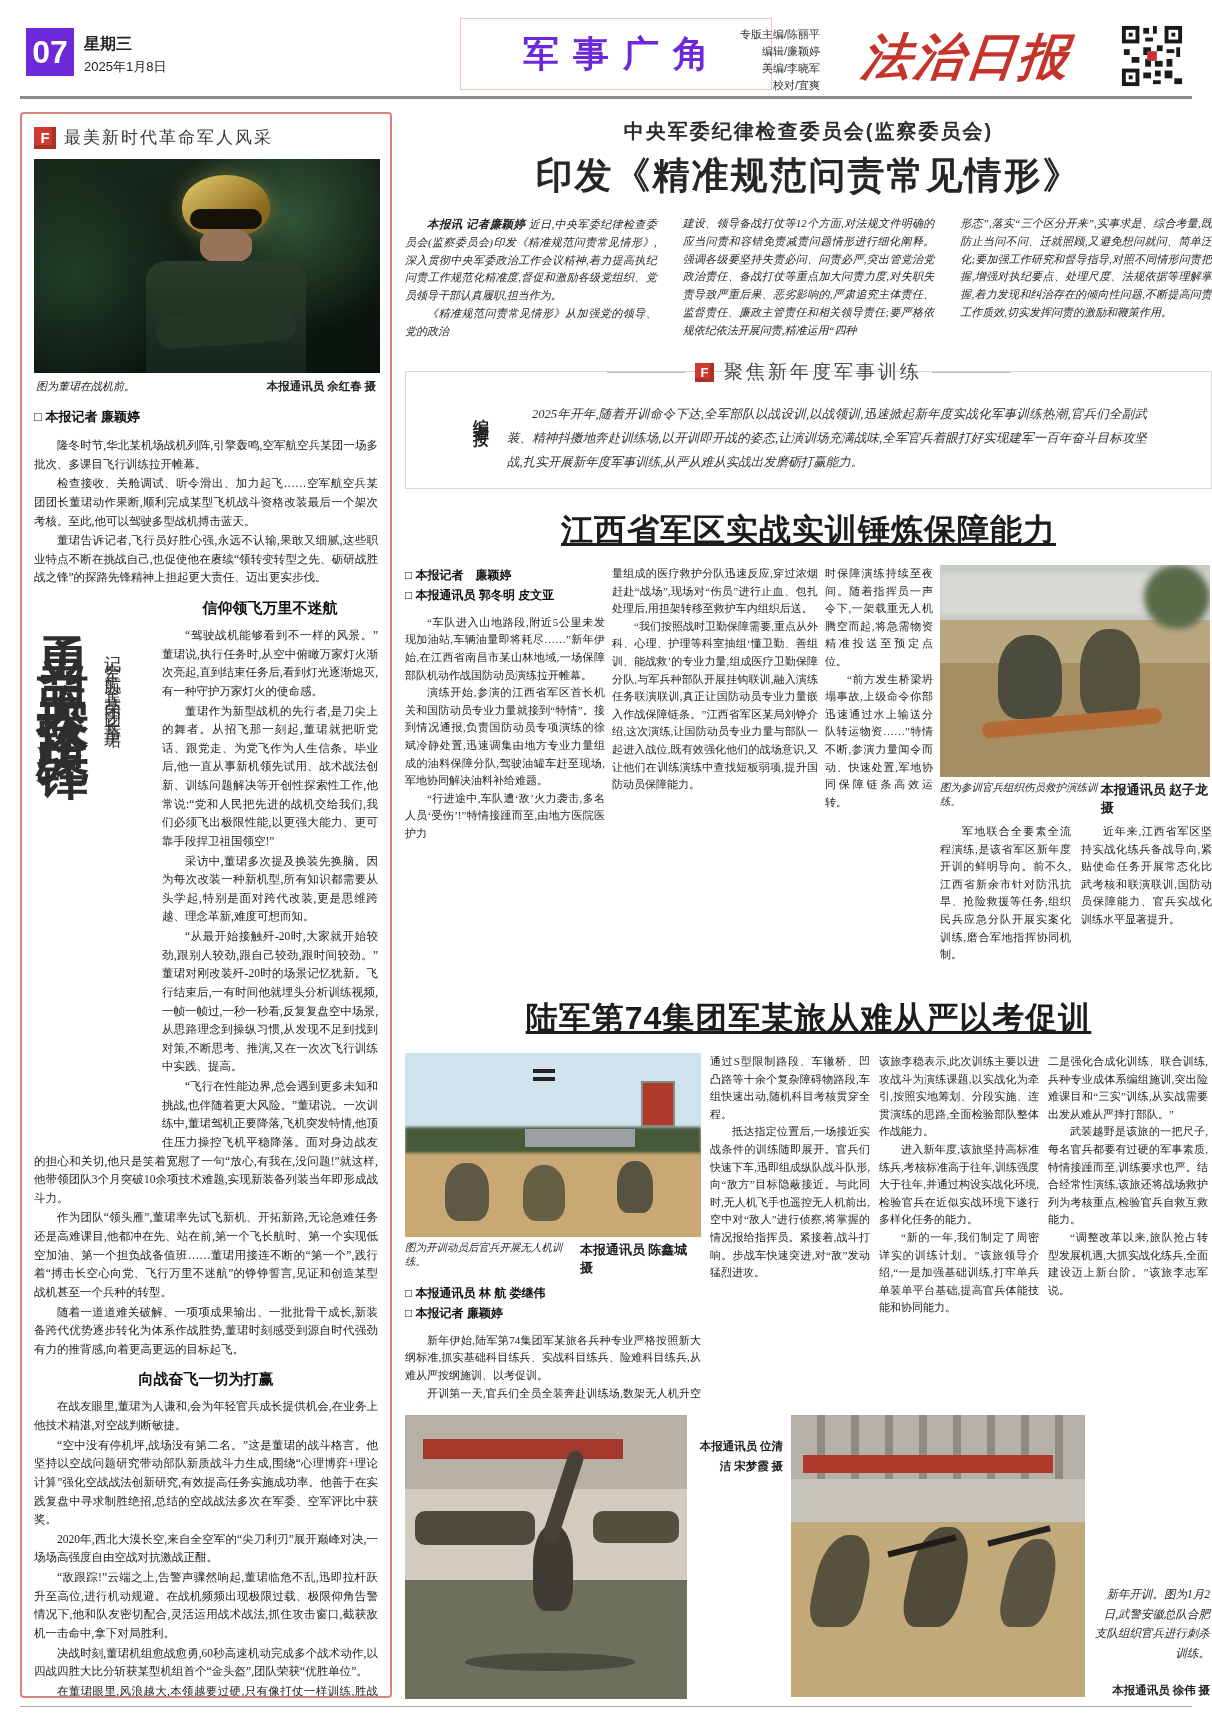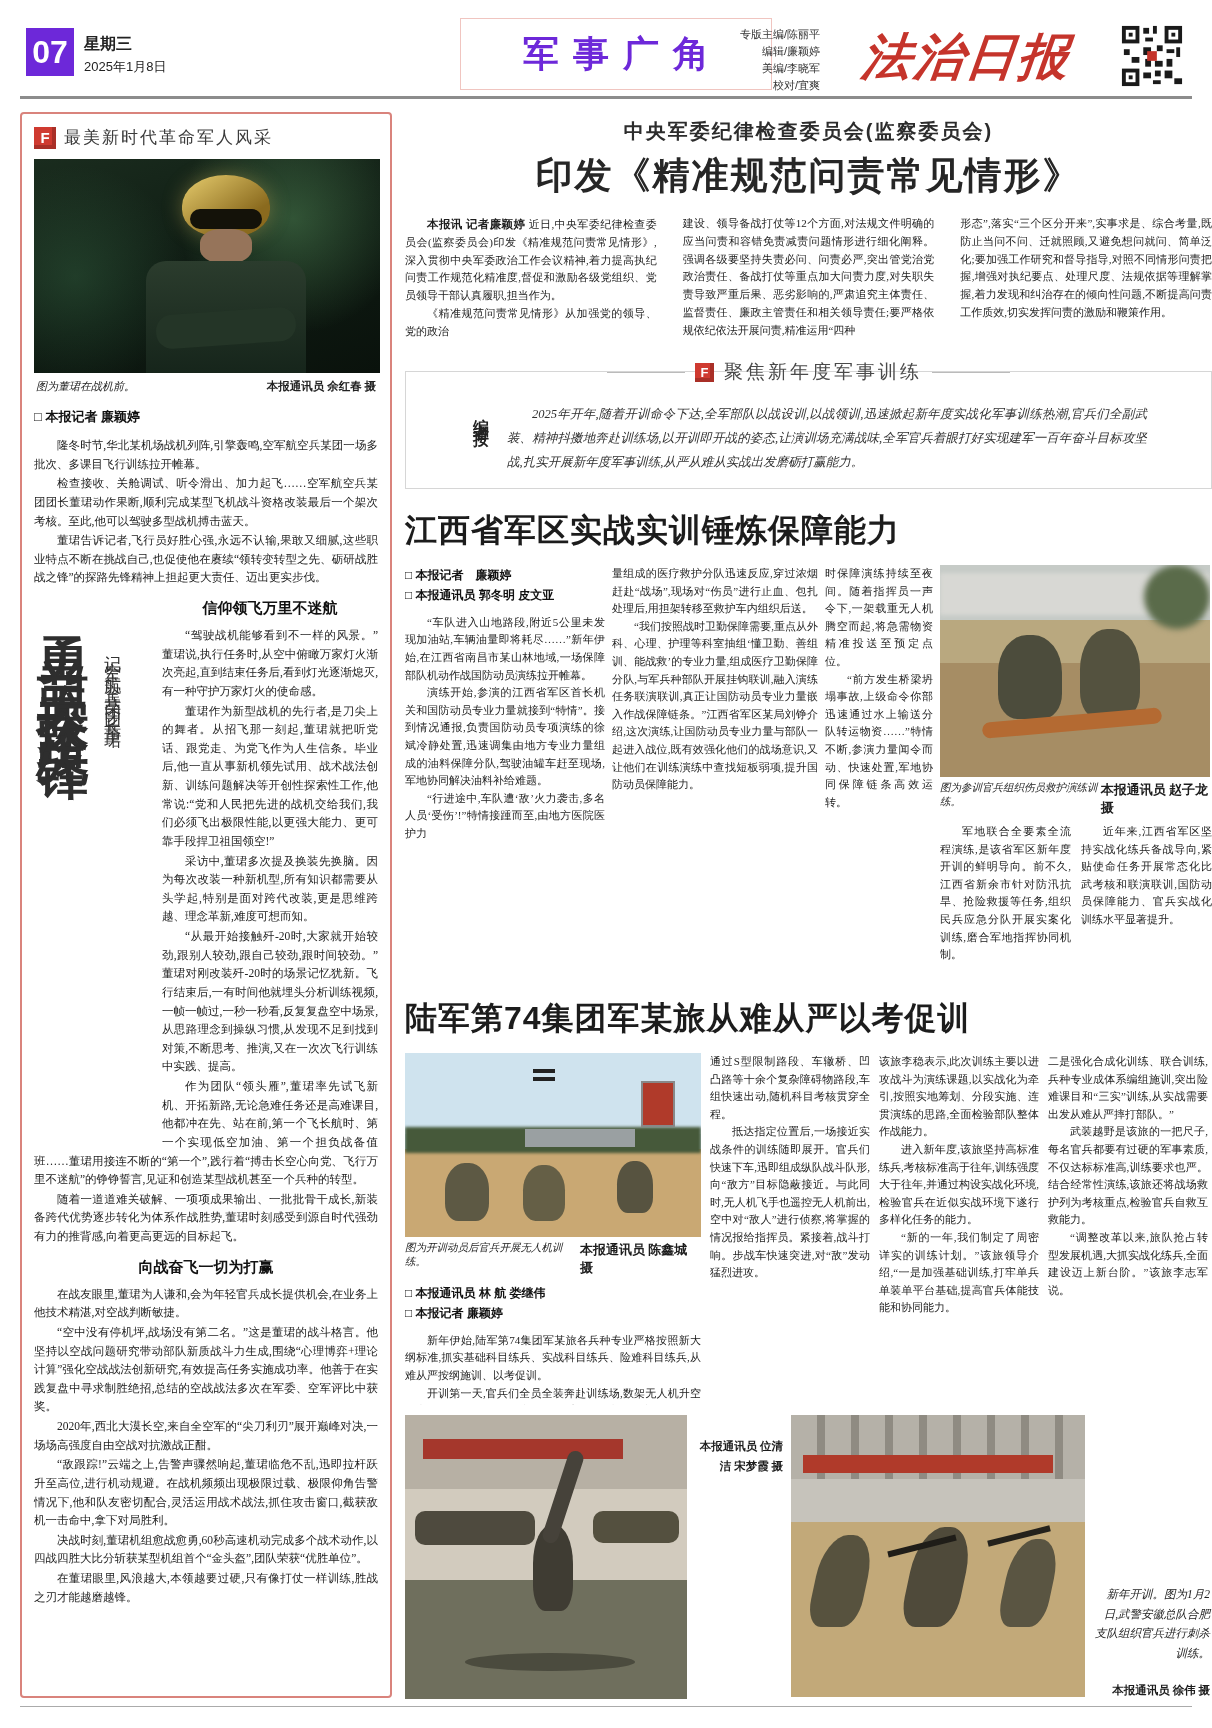--- a/index.html
+++ b/index.html
@@ -55,37 +55,37 @@
   .vhead .sub{writing-mode:vertical-rl;font-size:17px;color:#333;letter-spacing:7px;
               margin-top:46px;font-family:"Liberation Sans",sans-serif;}
   .subhead{font-size:15px;font-weight:bold;text-align:center;margin:12px 0 8px;color:#111;
            font-family:Liberation Serif, serif;}
   
   .right{position:absolute;left:405px;top:112px;width:807px;height:1588px;}
   .kicker{text-align:center;font-size:20px;font-weight:bold;color:#2c2c2c;margin:6px 0 6px;
           font-family:"Liberation Sans",sans-serif;letter-spacing:2px;}
   .cmc-h{text-align:center;font-size:37px;font-weight:600;color:#262626;margin:0 0 14px;
          font-family:"Liberation Sans",sans-serif;letter-spacing:2px;}
-  .cols3{display:flex;gap:26px;height:122px;overflow:hidden;}
+  .cols3{display:flex;gap:26px;height:122px;overflow:hidden;font-style:italic;}
   .cols3 .c{flex:1;}
   .cols3 p{font-size:11px;line-height:1.62;text-align:justify;text-indent:2em;margin:0;}
   .cols3 p b{font-size:11.5px;}
   
   .badgerow{display:flex;align-items:center;justify-content:center;gap:10px;margin:22px 0 0;}
   .badgerow .ln{width:78px;border-top:1px solid #bbb;}
   .badgerow span{font-size:19px;color:#4a4a4a;letter-spacing:3px;font-family:"Liberation Sans",sans-serif;}
   .focusbox{border:1px solid #d6d6d6;margin-top:-14px;padding:30px 40px 14px;display:flex;
             justify-content:center;gap:16px;}
   .ed-label{writing-mode:vertical-rl;font-size:16px;font-weight:bold;letter-spacing:6px;
             color:#222;font-family:"Liberation Sans",sans-serif;margin-top:4px;}
   .ed-text{max-width:640px;font-size:12.5px;line-height:1.92;font-style:italic;color:#303030;
            text-align:justify;text-indent:2em;margin:0;}
   
-  .jx-h,.a74-h{text-align:left;font-size:32px;font-weight:bold;color:#1c1c1c;margin:20px 0 12px;
-         font-family:"Liberation Sans",sans-serif;letter-spacing:1px;}
+  .jx-h,.a74-h{text-align:center;font-size:32px;font-weight:bold;color:#1c1c1c;margin:20px 0 12px;
+         font-family:"Liberation Sans",sans-serif;letter-spacing:1px;text-decoration:underline;}
   .jxrow{display:flex;gap:7px;height:412px;overflow:hidden;}
   .jxrow p,.a74row p,.cols2 p{font-size:11px;line-height:1.6;text-align:justify;text-indent:2em;margin:0;}
   .jxc1{width:200px;} .jxc2{width:206px;} .jxc3{width:108px;} .jxr{width:272px;}
   .bylines{font-size:12px;font-weight:bold;color:#111;font-family:"Liberation Sans",sans-serif;
            line-height:1.7;margin-bottom:8px;}
   .stretcher{width:270px;height:212px;background:
       linear-gradient(#c6cbc7 0 26%,#b9a87f 26% 46%,#a68d64 46% 100%);}
   .capline{display:flex;justify-content:flex-start;margin:4px 0 6px;font-size:10.5px;
            font-style:italic;}
   .capline b{font-style:normal;font-size:13px;}
@@ -195,20 +195,21 @@
       <div class="vhead">
         <span class="big">勇当蓝天探路先锋</span>
         <span class="sub">记空军航空兵某团团长董珺</span>
       </div>
 
       <div class="subhead">信仰领飞万里不迷航</div>
       <p>“驾驶战机能够看到不一样的风景。”董珺说,执行任务时,从空中俯瞰万家灯火渐次亮起,直到结束任务后,看到灯光逐渐熄灭,有一种守护万家灯火的使命感。</p>
       <p>董珺作为新型战机的先行者,是刀尖上的舞者。从招飞那一刻起,董珺就把听党话、跟党走、为党飞作为人生信条。毕业后,他一直从事新机领先试用、战术战法创新、训练问题解决等开创性探索性工作,他常说:“党和人民把先进的战机交给我们,我们必须飞出极限性能,以更强大能力、更可靠手段捍卫祖国领空!”</p>
       <p>采访中,董珺多次提及换装先换脑。因为每次改装一种新机型,所有知识都需要从头学起,特别是面对跨代改装,更是思维跨越、理念革新,难度可想而知。</p>
       <p>“从最开始接触歼-20时,大家就开始较劲,跟别人较劲,跟自己较劲,跟时间较劲。”董珺对刚改装歼-20时的场景记忆犹新。飞行结束后,一有时间他就埋头分析训练视频,一帧一帧过,一秒一秒看,反复复盘空中场景,从思路理念到操纵习惯,从发现不足到找到对策,不断思考、推演,又在一次次飞行训练中实践、提高。</p>
+      <p>“飞行在性能边界,总会遇到更多未知和挑战,也伴随着更大风险。”董珺说。一次训练中,董珺驾机正要降落,飞机突发特情,他顶住压力操控飞机平稳降落。面对身边战友的担心和关切,他只是笑着宽慰了一句“放心,有我在,没问题!”就这样,他带领团队3个月突破10余项技术难题,实现新装备列装当年即形成战斗力。</p>
       <p>作为团队“领头雁”,董珺率先试飞新机、开拓新路,无论急难任务还是高难课目,他都冲在先、站在前,第一个飞长航时、第一个实现低空加油、第一个担负战备值班……董珺用接连不断的“第一个”,践行着“搏击长空心向党、飞行万里不迷航”的铮铮誓言,见证和创造某型战机甚至一个兵种的转型。</p>
       <p>随着一道道难关破解、一项项成果输出、一批批骨干成长,新装备跨代优势逐步转化为体系作战胜势,董珺时刻感受到源自时代强劲有力的推背感,向着更高更远的目标起飞。</p>
 
       <div class="subhead">向战奋飞一切为打赢</div>
       <p>在战友眼里,董珺为人谦和,会为年轻官兵成长提供机会,在业务上他技术精湛,对空战判断敏捷。</p>
       <p>“空中没有停机坪,战场没有第二名。”这是董珺的战斗格言。他坚持以空战问题研究带动部队新质战斗力生成,围绕“心理博弈+理论计算”强化空战战法创新研究,有效提高任务实施成功率。他善于在实践复盘中寻求制胜绝招,总结的空战战法多次在军委、空军评比中获奖。</p>
       <p>2020年,西北大漠长空,来自全空军的“尖刀利刃”展开巅峰对决,一场场高强度自由空战对抗激战正酣。</p>
       <p>“敌跟踪!”云端之上,告警声骤然响起,董珺临危不乱,迅即拉杆跃升至高位,进行机动规避。在战机频频出现极限过载、极限仰角告警情况下,他和队友密切配合,灵活运用战术战法,抓住攻击窗口,截获敌机一击命中,拿下对局胜利。</p>
       <p>决战时刻,董珺机组愈战愈勇,60秒高速机动完成多个战术动作,以四战四胜大比分斩获某型机组首个“金头盔”,团队荣获“优胜单位”。</p>
       <p>在董珺眼里,风浪越大,本领越要过硬,只有像打仗一样训练,胜战之刃才能越磨越锋。</p>
@@ -314,21 +315,21 @@
           <p style="text-indent:0;">通过S型限制路段、车辙桥、凹凸路等十余个复杂障碍物路段,车组快速出动,随机科目考核贯穿全程。</p>
           <p>抵达指定位置后,一场接近实战条件的训练随即展开。官兵们快速下车,迅即组成纵队战斗队形,向“敌方”目标隐蔽接近。与此同时,无人机飞手也遥控无人机前出,空中对“敌人”进行侦察,将掌握的情况报给指挥员。紧接着,战斗打响。步战车快速突进,对“敌”发动猛烈进攻。</p>
         </div>
         <div class="a74c">
           <p style="text-indent:0;">该旅李稳表示,此次训练主要以进攻战斗为演练课题,以实战化为牵引,按照实地筹划、分段实施、连贯演练的思路,全面检验部队整体作战能力。</p>
           <p>进入新年度,该旅坚持高标准练兵,考核标准高于往年,训练强度大于往年,并通过构设实战化环境,检验官兵在近似实战环境下遂行多样化任务的能力。</p>
           <p>“新的一年,我们制定了周密详实的训练计划。”该旅领导介绍,“一是加强基础训练,打牢单兵单装单平台基础,提高官兵体能技能和协同能力。</p>
         </div>
         <div class="a74c">
           <p style="text-indent:0;">二是强化合成化训练、联合训练,兵种专业成体系编组施训,突出险难课目和“三实”训练,从实战需要出发从难从严摔打部队。”</p>
-          <p>武装越野是该旅的一把尺子,每名官兵都要有过硬的军事素质,不仅达标标准高,训练要求也严。结合经常性演练,该旅还将战场救护列为考核重点,检验官兵自救互救能力。</p>
+          <p>武装越野是该旅的一把尺子,每名官兵都要有过硬的军事素质,特情接踵而至,训练要求也严。结合经常性演练,该旅还将战场救护列为考核重点,检验官兵自救互救能力。</p>
           <p>“调整改革以来,旅队抢占转型发展机遇,大抓实战化练兵,全面建设迈上新台阶。”该旅李志军说。</p>
         </div>
       </div>
     </article>
 
     <div class="strip">
       <div class="photo kickp">
         <div class="banner" style="top:24px;left:18px;width:200px;height:20px;"></div>
         <div class="blob" style="top:96px;left:10px;width:120px;height:34px;background:#4e4a3e;border-radius:10px;"></div>
         <div class="blob" style="top:96px;right:8px;width:86px;height:32px;background:#54503f;border-radius:10px;"></div>

